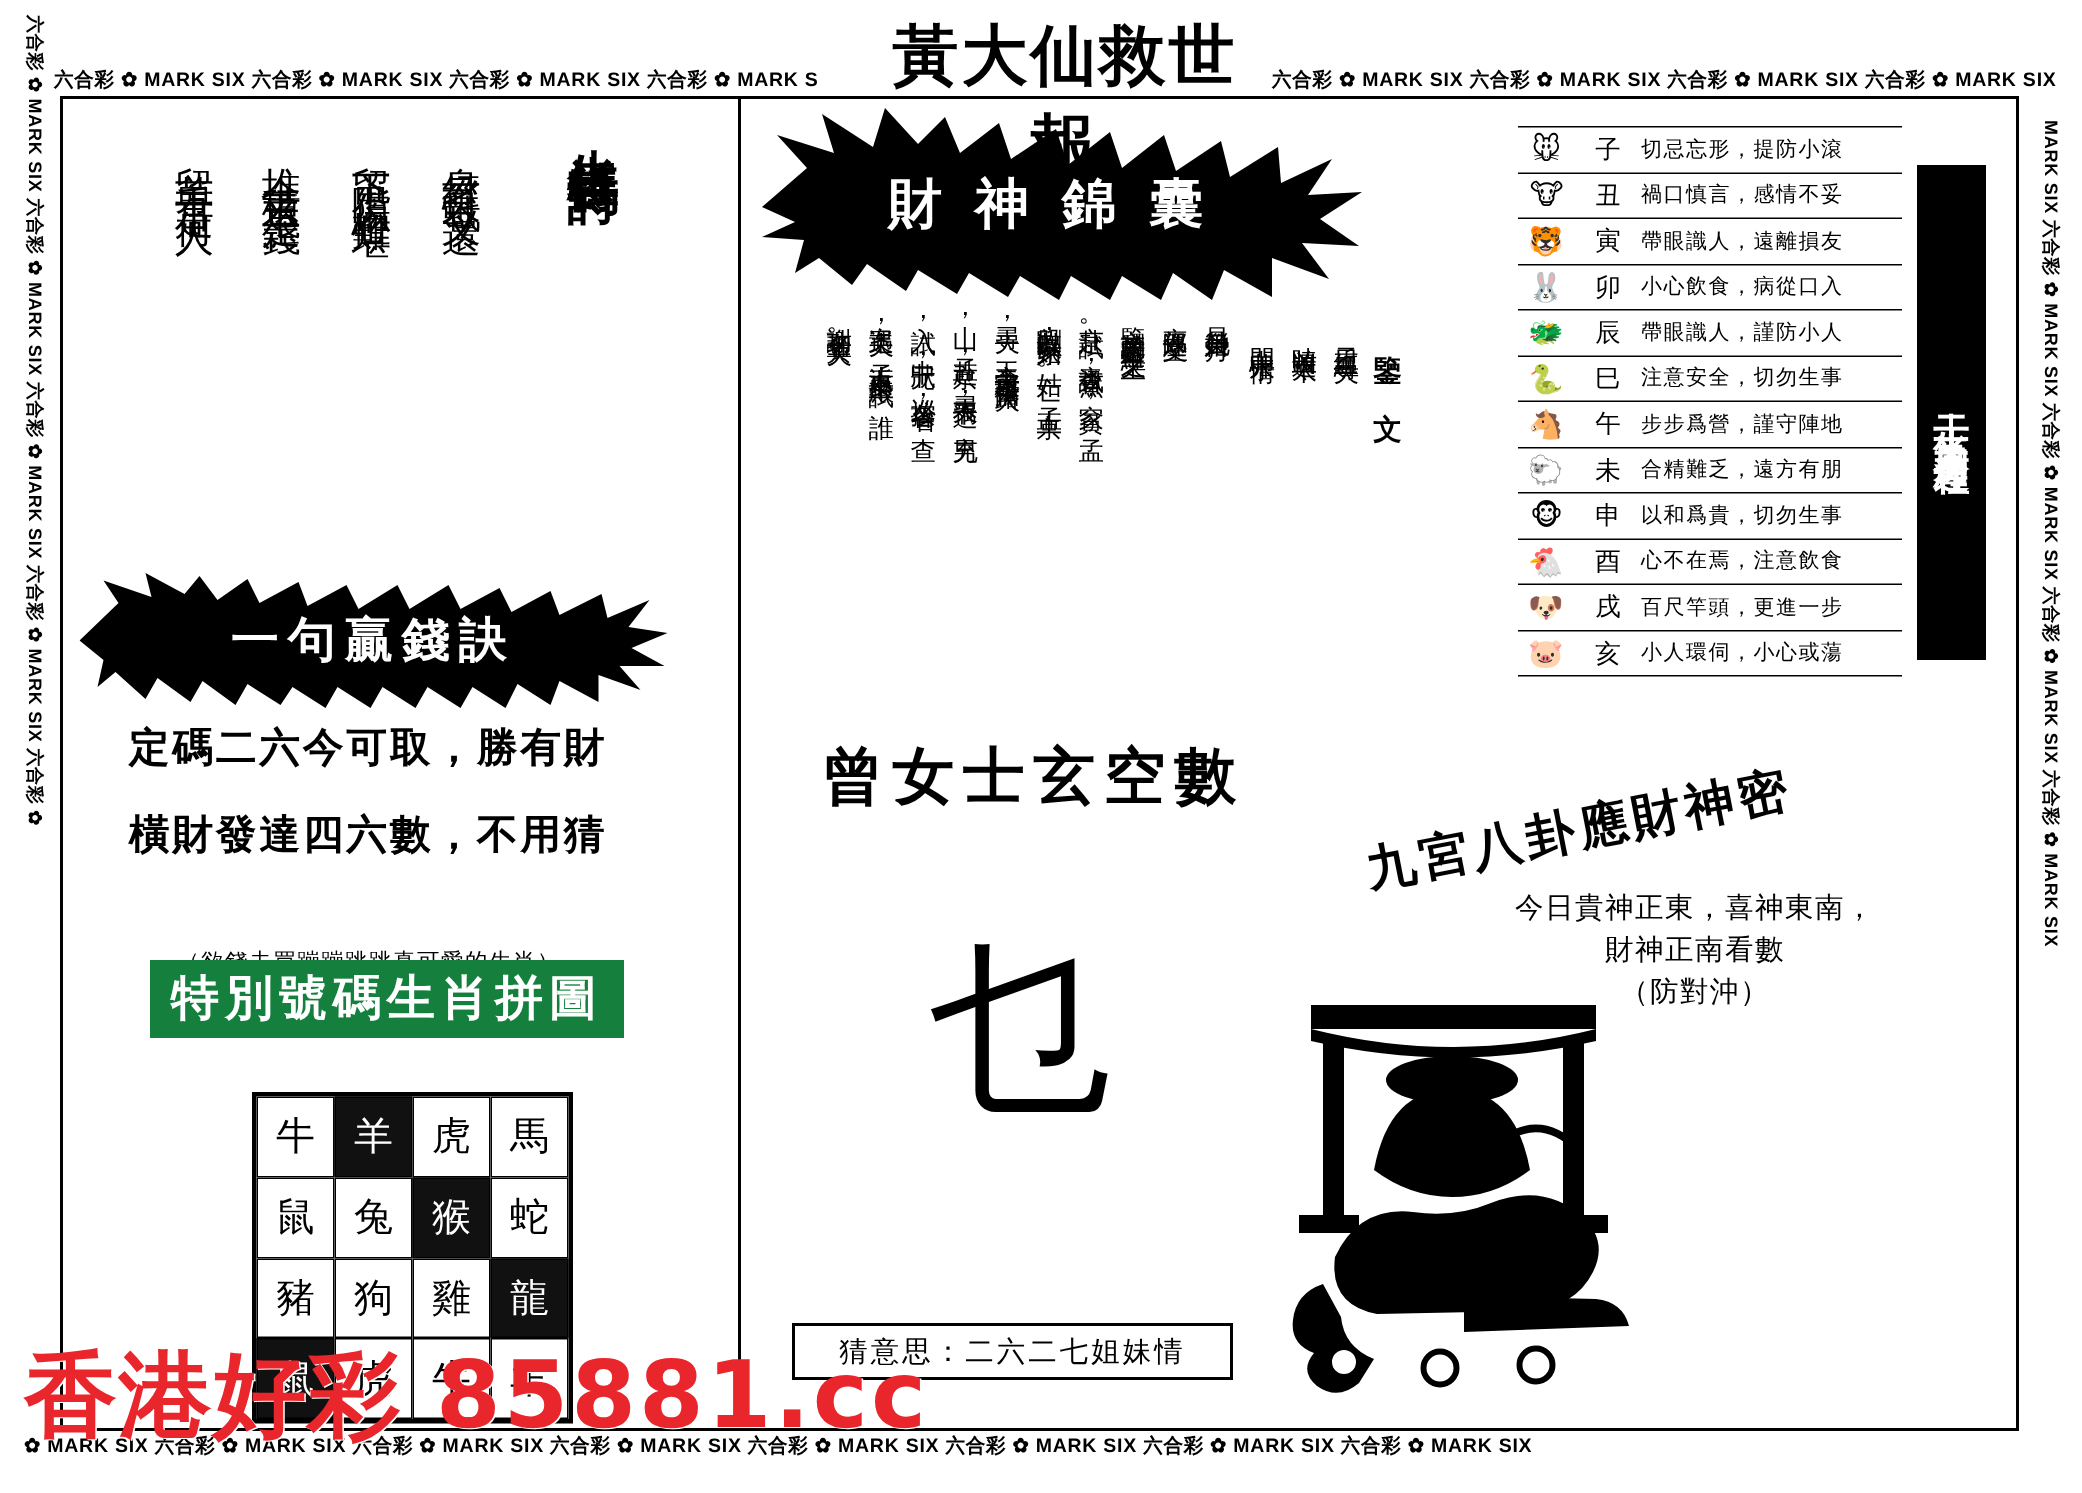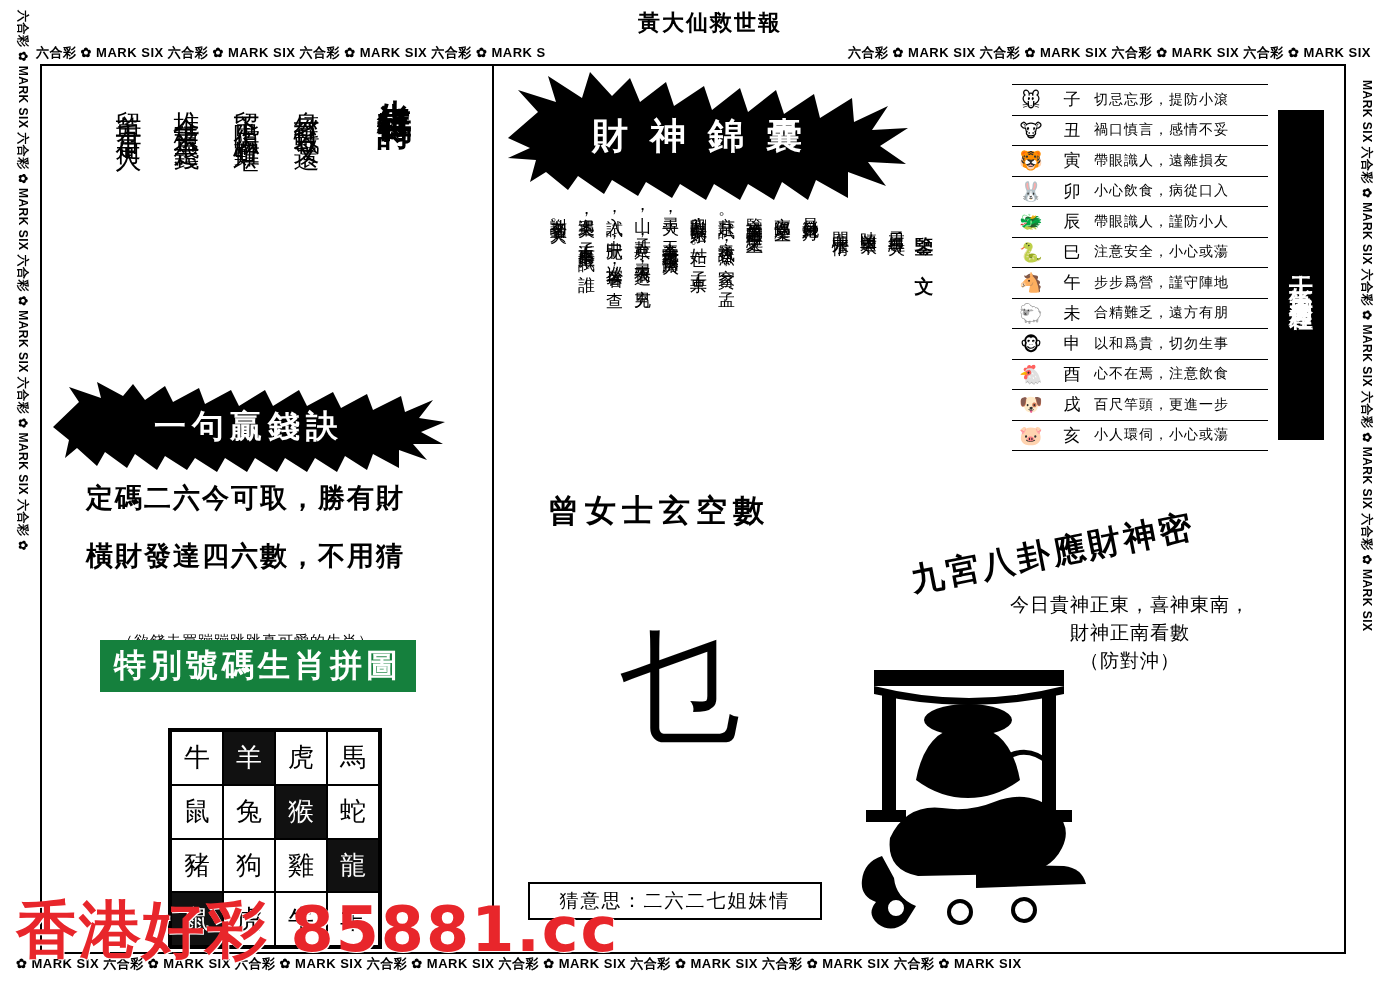--- a/index.html
+++ b/index.html
@@ -18,21 +18,21 @@
   .marquee.top{left:0;top:44px;width:1388px;height:20px;}
   .marquee.bottom{left:0;top:955px;width:1388px;height:20px;}
   .marquee.leftband{left:10px;top:0;width:26px;height:995px;}
   .marquee.rightband{left:1352px;top:0;width:30px;height:995px;}
   .vtext{writing-mode:vertical-rl;text-orientation:upright;font-family:"Liberation Sans",sans-serif;font-weight:bold;font-size:12px;line-height:26px;white-space:nowrap;}
   .vtext.lat{text-orientation:sideways;}
 
   
   .vline{position:absolute;background:#000;width:2px;}
   .hline{position:absolute;background:#000;height:2px;}
-  #masthead{position:absolute;left:575px;top:8px;width:270px;text-align:center;font-family:"DejaVu Serif",serif;font-weight:bold;font-size:22px;letter-spacing:2px;}
+  #masthead{position:absolute;left:575px;top:8px;width:270px;text-align:center;font-family:"DejaVu Serif",serif;font-weight:bold;font-size:44px;letter-spacing:2px;}
 
   
   .vcjk{writing-mode:vertical-rl;text-orientation:upright;font-family:"DejaVu Serif",serif;}
 
   
   #poem-title{position:absolute;left:372px;top:72px;height:330px;font-size:34px;font-weight:bold;letter-spacing:4px;}
   .poem-line{position:absolute;font-size:26px;letter-spacing:6px;}
   #poem-l1{left:290px;top:90px;height:290px;}
   #poem-l2{left:230px;top:90px;height:290px;}
   #poem-l3{left:170px;top:90px;height:290px;}
@@ -69,21 +69,21 @@
   #mid-c5{left:772px;top:204px;height:250px;}
   #mid-c6{left:744px;top:204px;height:250px;}
   #mid-c7{left:716px;top:204px;height:250px;}
   #mid-c8{left:688px;top:204px;height:250px;}
   #mid-c9{left:660px;top:204px;height:250px;}
   #mid-c10{left:632px;top:204px;height:250px;}
   #mid-c11{left:604px;top:204px;height:250px;}
   #mid-c12{left:576px;top:204px;height:250px;}
   #mid-c13{left:548px;top:204px;height:160px;}
 
-  #zeng-title{position:absolute;left:548px;top:490px;font-family:"DejaVu Serif",serif;font-weight:bold;font-size:31px;letter-spacing:6px;white-space:nowrap;}
+  #zeng-title{position:absolute;left:548px;top:490px;font-family:"DejaVu Serif",serif;font-weight:bold;font-size:41px;letter-spacing:6px;white-space:nowrap;}
   #glyph{position:absolute;left:620px;top:628px;font-family:"DejaVu Serif",serif;font-size:120px;line-height:1;}
   #riddle-box{position:absolute;left:528px;top:882px;width:290px;height:34px;border:2px solid #000;background:#fff;display:flex;align-items:center;justify-content:center;font-family:"DejaVu Serif",serif;font-size:19px;letter-spacing:2px;}
 
   
   #fortune-title{position:absolute;left:1278px;top:110px;width:46px;height:330px;background:#000;color:#fff;display:flex;align-items:center;justify-content:center;}
   #fortune-title .vcjk{font-size:24px;font-weight:bold;letter-spacing:5px;}
 
   #zodiac-table{position:absolute;left:1012px;top:84px;width:256px;}
   #zodiac-table .row{display:flex;align-items:center;height:29.5px;border-bottom:1px solid #000;}
   #zodiac-table .row:first-child{border-top:1px solid #000;}
@@ -225,21 +225,21 @@
       <span class="ad">小心飲食，病從口入</span>
     </div>
     <div class="row">
       <span class="ic">🐲</span>
       <span class="nm">辰</span>
       <span class="ad">帶眼識人，謹防小人</span>
     </div>
     <div class="row">
       <span class="ic">🐍</span>
       <span class="nm">巳</span>
-      <span class="ad">注意安全，小心或蕩</span>
+      <span class="ad">注意安全，切勿生事</span>
     </div>
     <div class="row">
       <span class="ic">🐴</span>
       <span class="nm">午</span>
       <span class="ad">步步爲營，謹守陣地</span>
     </div>
     <div class="row">
       <span class="ic">🐑</span>
       <span class="nm">未</span>
       <span class="ad">合精難乏，遠方有朋</span>

